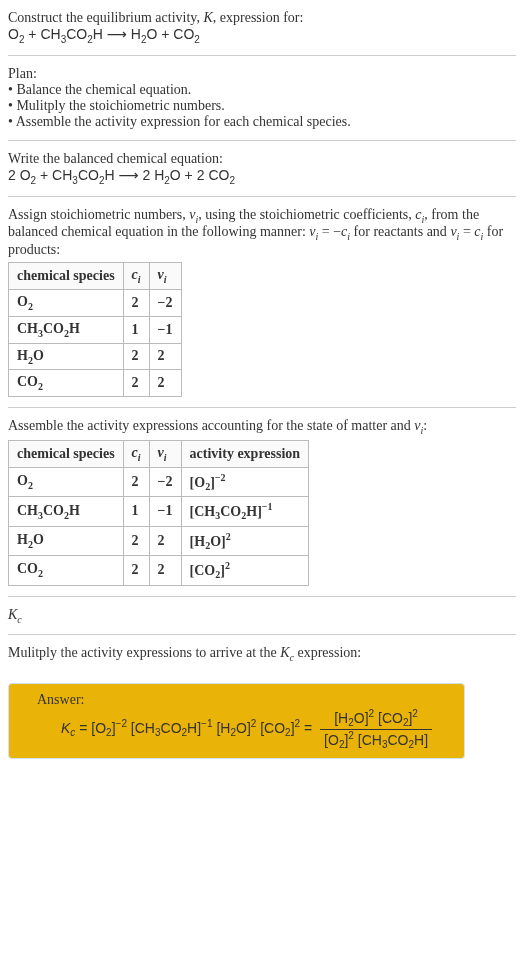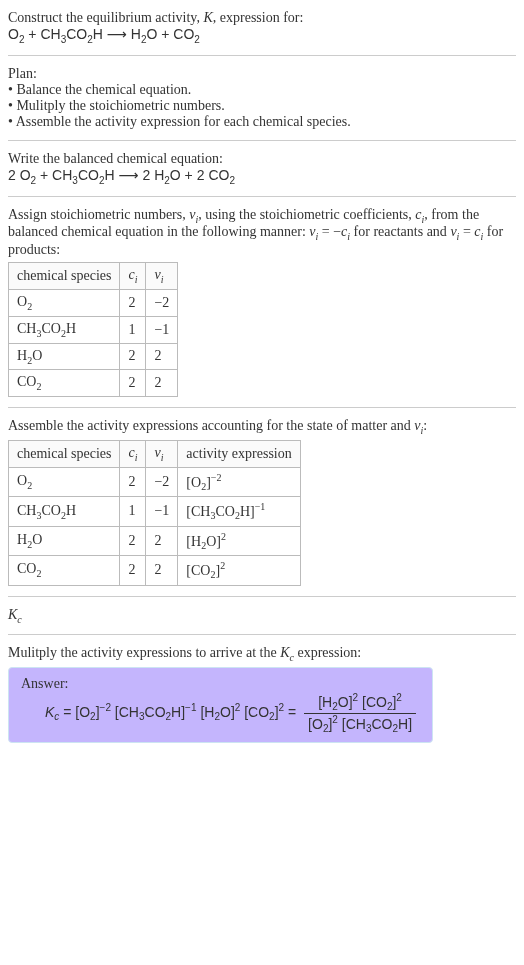--- a/index.html
+++ b/index.html
@@ -31,33 +31,33 @@
     font-style: italic;
   }
   table {
     border-collapse: collapse;
     margin-top: 4px;
   }
   th, td {
     border: 1px solid #bbb;
     padding: 4px 8px;
     text-align: left;
-    font-weight: normal;
+    font-weight: bold;
     vertical-align: middle;
   }
   th {
     background: #fafafa;
   }
   .answer {
-    background: #c4b5fd;
+    background: #eab308;
     border: 1px solid #cde4f2;
     border-radius: 4px;
-    padding: 8px 12px;
+    padding: 8px 28px;
     display: inline-block;
-    margin-top: 4px;
+    margin-top: 20px;
   }
   .frac {
     display: inline-block;
     vertical-align: middle;
     text-align: center;
     margin: 0 4px;
   }
   .frac .num {
     display: block;
     border-bottom: 1px solid #333;

